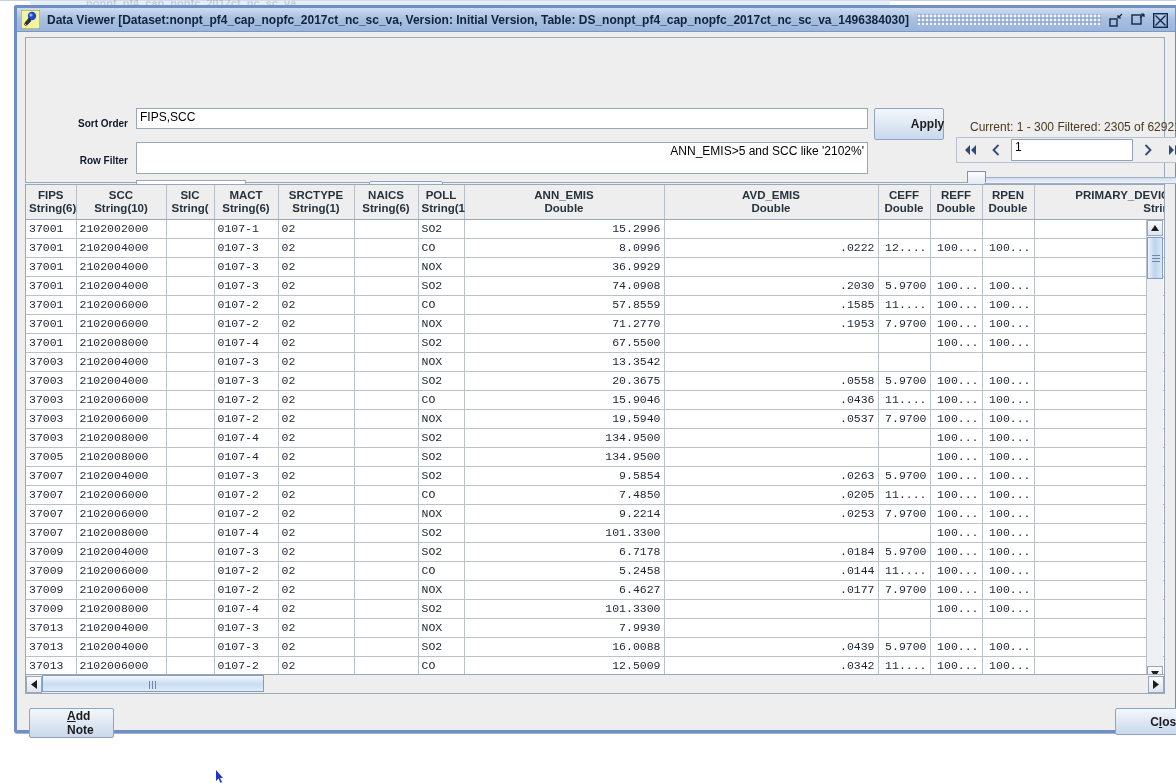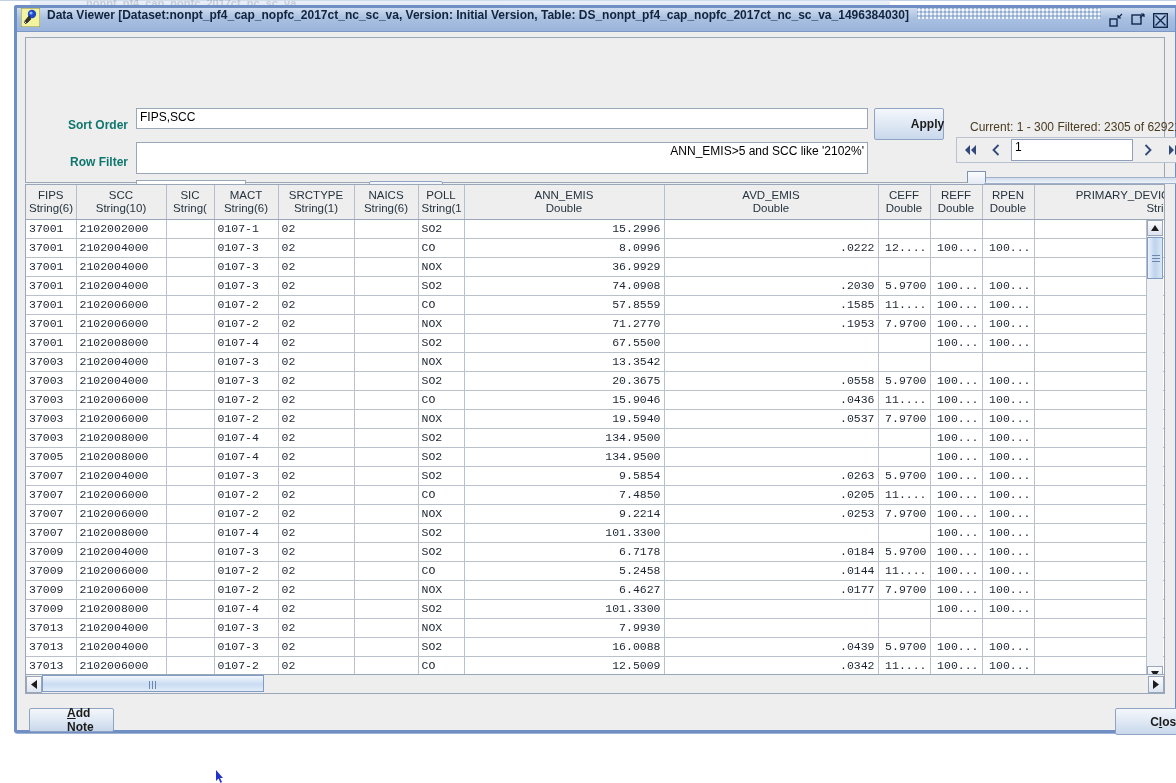--- a/index.html
+++ b/index.html
@@ -16,36 +16,36 @@
   .ghost-txt{position:absolute;left:56px;top:-3px;font-size:11px;color:#5b6a84;opacity:.5;
     white-space:nowrap;font-weight:bold;}
   .ghost-line{position:absolute;left:0;top:0;width:1176px;height:1px;background:#7d9ac4;opacity:.45;}
 
   
   #frame{position:absolute;left:14px;top:5px;width:1158px;height:722px;
     background:#eeeeee;border:3px solid #6f8ec4;border-radius:2px;
     box-shadow:1px 1px 0 #9fb4d4;}
   #titlebar{position:absolute;left:0;top:0;width:100%;height:23px;
     background:linear-gradient(#cfdcef,#a9c0e0 45%,#9ab4db);
-    border-bottom:1px solid #7c99c5;display:flex;}
+    border-bottom:1px solid #7c99c5;display:flex;align-items:center;}
   .tb-icon{width:19px;height:19px;margin-left:4px;flex:0 0 auto;position:relative;}
   .tb-title{font-size:12px;font-weight:bold;color:#10243f;margin-left:7px;
     white-space:nowrap;overflow:hidden;}
   .tb-grip{flex:1 1 auto;height:11px;margin:0 8px;
     background-image:radial-gradient(#ffffff 35%, transparent 36%),
                      radial-gradient(#8ca5c8 35%, transparent 36%);
     background-size:4px 4px,4px 4px;background-position:0 0,2px 2px;opacity:.85;}
   .tb-btns{display:flex;align-items:center;gap:8px;margin-right:8px;}
   .tb-btn{width:14px;height:14px;position:relative;cursor:pointer;}
   .tb-btn svg{display:block;}
 
   
   #panel{position:absolute;left:8px;top:29px;width:1140px;height:146px;
     background:#eeeeee;border:1px solid #9aa7b8;box-sizing:border-box;}
-  .lbl{font-size:12px;font-weight:bold;color:#0f766e;text-align:right;}
+  .lbl{font-size:10px;font-weight:bold;color:#0f172a;text-align:right;}
   #lbl-sort{position:absolute;left:8px;top:80px;width:94px;}
   #lbl-filter{position:absolute;left:8px;top:117px;width:94px;}
   #lbl-dec{position:absolute;left:4px;top:150px;width:98px;text-align:left;}
   .txtbox{position:absolute;background:#fff;border:1px solid #9aa7b8;box-sizing:border-box;
     font-size:12px;color:#000;padding:1px 3px;font-family:"Liberation Sans",sans-serif;
     outline:none;}
   #sort-input{left:110px;top:70px;width:732px;height:21px;}
   #filter-input{left:110px;top:104px;width:732px;height:32px;text-align:right;}
   #dec-input{left:110px;top:142px;width:110px;height:28px;}
   .jbtn{position:absolute;box-sizing:border-box;
@@ -78,21 +78,21 @@
   #slider-knob{position:absolute;left:3px;top:0px;width:17px;height:16px;
     background:linear-gradient(#fbfcfe,#dbe5f2);border:1px solid #7e93b3;
     clip-path:polygon(0 0,100% 0,100% 62%,50% 100%,0 62%);cursor:pointer;}
 
   
   #tablewrap{position:absolute;left:8px;top:176px;width:1140px;height:500px;
     border:1px solid #9aa7b8;box-sizing:border-box;background:#fff;overflow:hidden;}
   table{border-collapse:collapse;table-layout:fixed;width:1133px;}
   thead th{
     background:#eeeeee;border-right:1px solid #b7bfca;border-bottom:1px solid #9aa7b8;
-    font-size:11.5px;font-weight:normal;color:#26333f;height:34px;
+    font-size:11.5px;font-weight:bold;color:#26333f;height:34px;
     padding:0 3px;vertical-align:middle;box-sizing:border-box;cursor:pointer;
   }
   thead th .h1{display:block;line-height:13px;}
   thead th .h2{display:block;line-height:13px;}
   th.num{text-align:center;}
   th.rt .h1,th.rt .h2{text-align:right;}
   tbody td{
     border-right:1px solid #b9c1cb;border-bottom:1px solid #b9c1cb;
     font-family:"Liberation Mono","DejaVu Sans Mono",monospace;
     font-size:11.5px;color:#1b2430;height:18px;line-height:18px;
@@ -120,21 +120,21 @@
     border:1px solid #9aa7b8;box-sizing:border-box;display:flex;align-items:center;
     justify-content:center;cursor:pointer;flex:0 0 auto;}
   #hs-track{position:relative;flex:1 1 auto;height:18px;background:#eeeeee;}
   #hs-thumb{position:absolute;left:0;top:0;width:222px;height:17px;
     background:linear-gradient(#f2f7fc,#c9dcf1 55%,#e2ecf8);
     border:1px solid #7f9cc4;box-sizing:border-box;cursor:pointer;}
   #hs-thumb::after{content:"";position:absolute;left:106px;top:5px;width:8px;height:8px;
     background:repeating-linear-gradient(90deg,#6d86ab 0 1px,transparent 1px 3px);}
 
   
-  #addnote-btn{position:absolute;left:12px;top:700px;width:85px;height:24px;}
+  #addnote-btn{position:absolute;left:12px;top:700px;width:85px;height:30px;}
   #close-btn{position:absolute;left:1098px;top:700px;width:66px;height:27px;}
   .u{text-decoration:underline;}
   #cursor{position:absolute;left:215px;top:770px;width:9px;height:14px;}
 </style>
 </head>
 <body>
 
 <div id="desktop">
   <div class="ghost-line"></div>
   <div class="ghost-bar">

